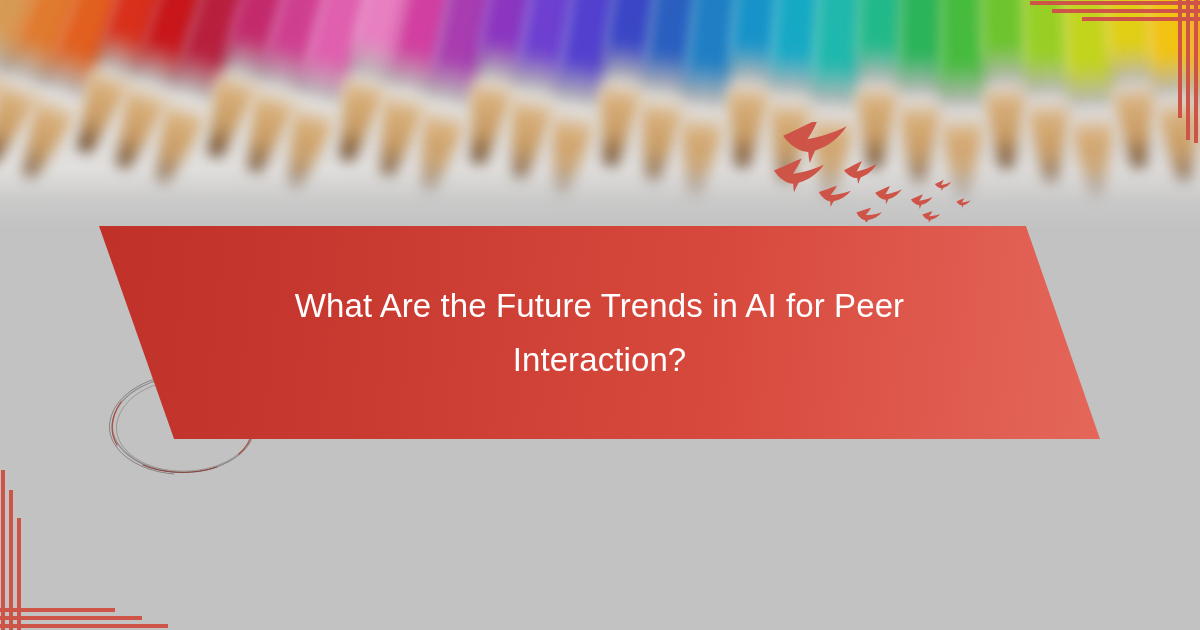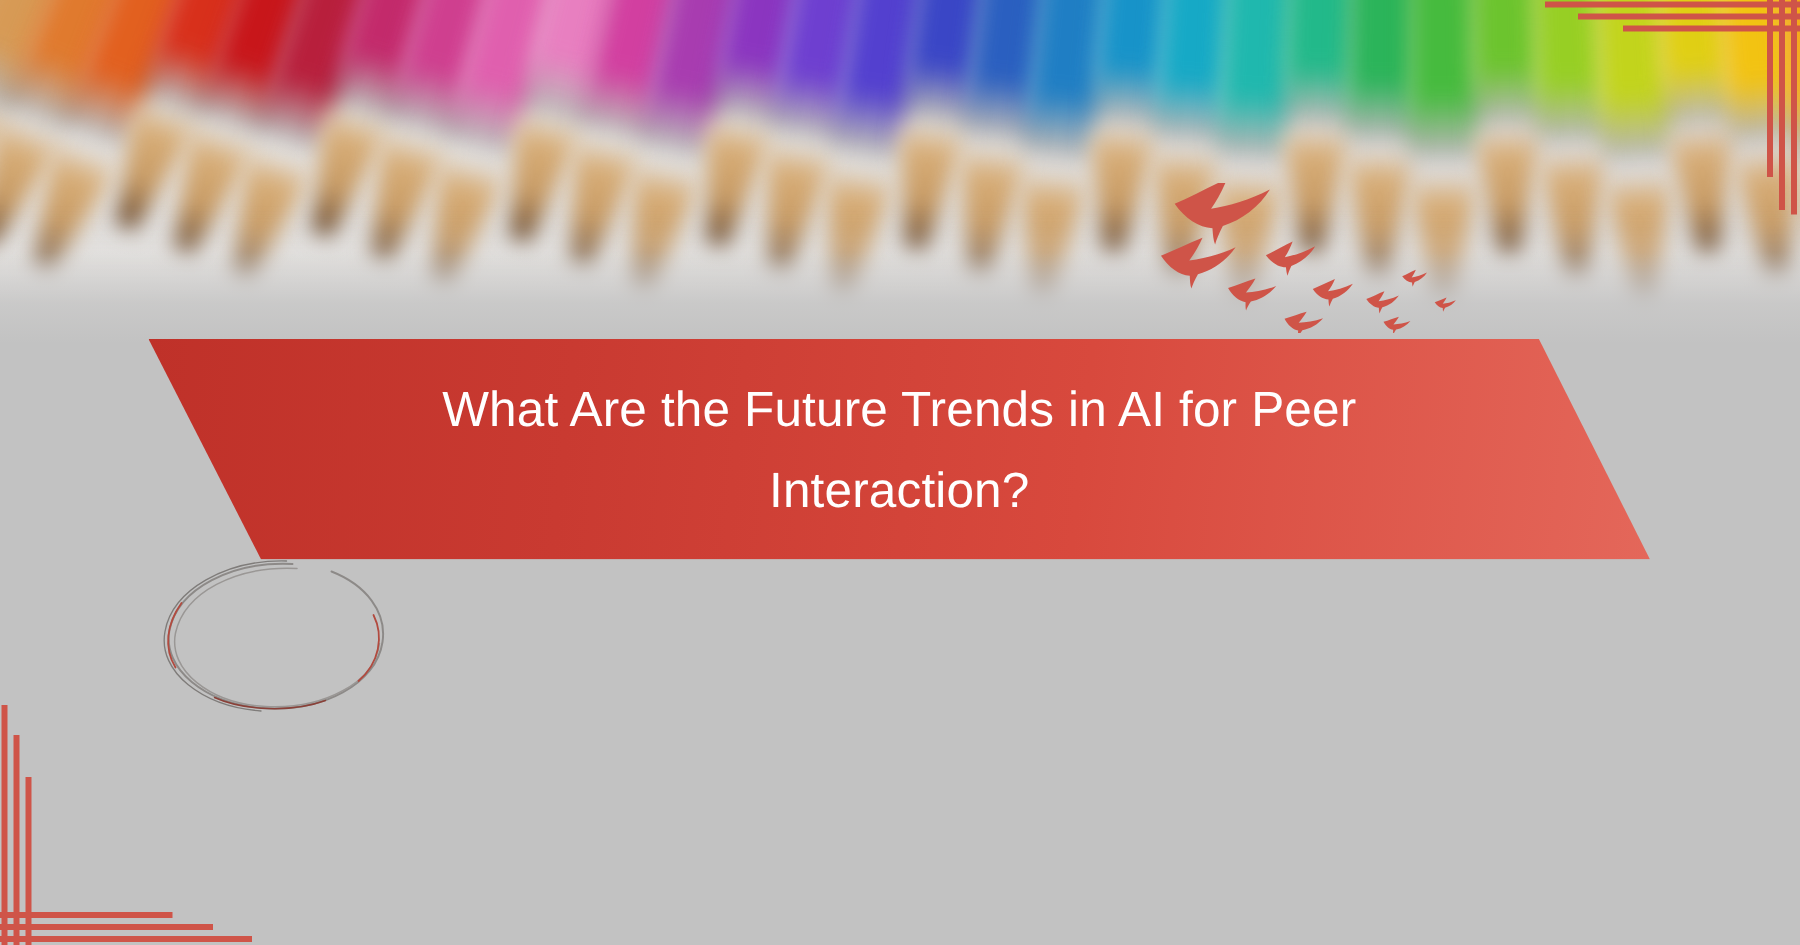--- a/index.html
+++ b/index.html
@@ -82,21 +82,21 @@
     left: 103px; top: 372px;
     width: 170px; height: 110px;
   }
 
   
   .banner {
     position: absolute;
     left: 99px;
     top: 226px;
     width: 1001px;
-    height: 147px;
+    height: 213px;
     background: linear-gradient(96deg, #bf3129 0%, #c93a31 28%, #d8493d 62%, #e4675a 100%);
     clip-path: polygon(0% 0%, 92.6% 0%, 100% 100%, 7.5% 100%);
     display: flex;
     align-items: center;
     justify-content: center;
   }
   .banner-title {
     width: 700px;
     margin: 0;
     color: #ffffff;

